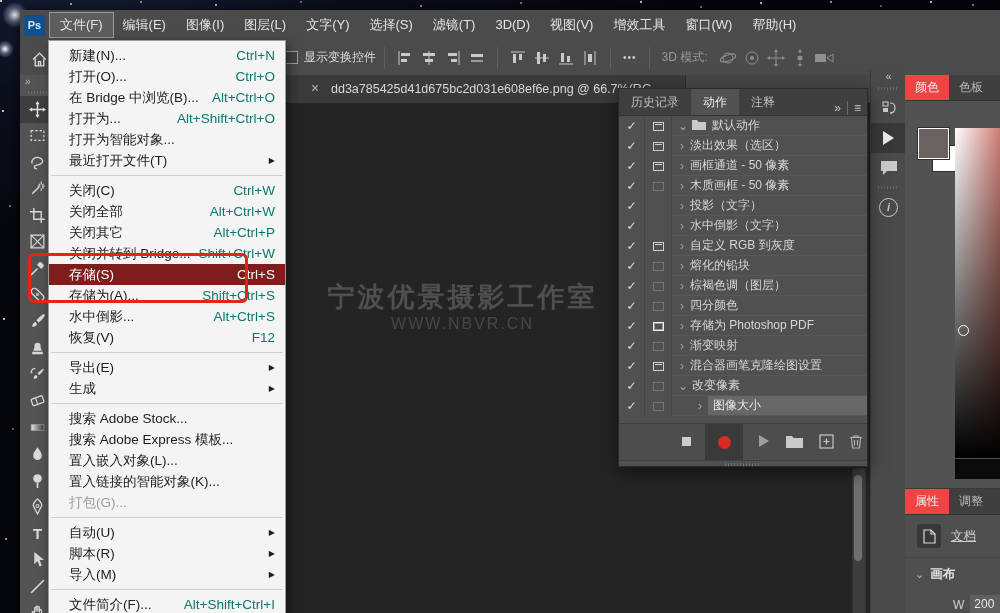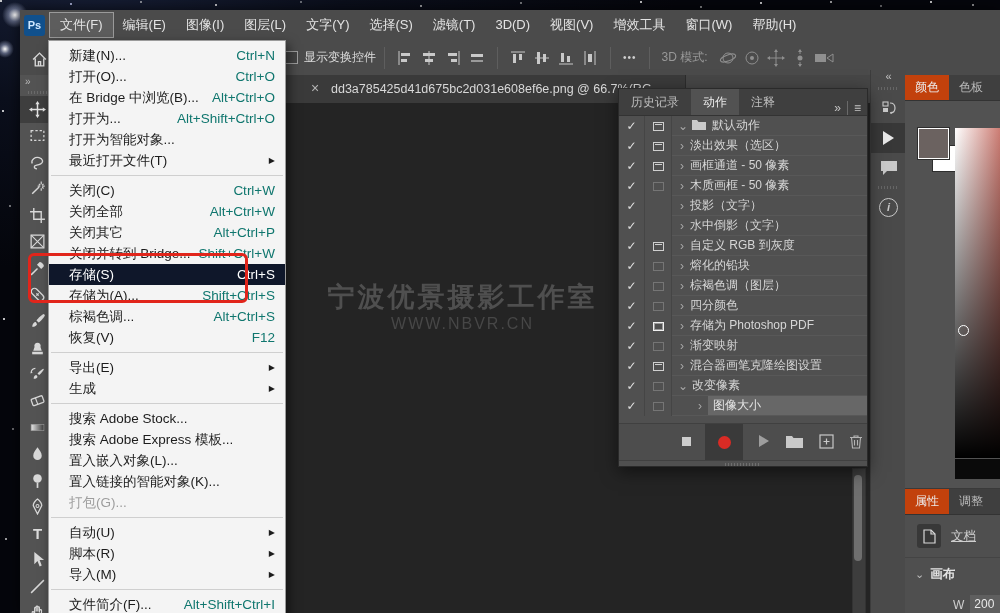--- a/index.html
+++ b/index.html
@@ -62,21 +62,21 @@
   .wm2{position:absolute;left:0;right:0;top:212px;text-align:center;font-size:16px;color:#474747;letter-spacing:2px;}
   .vscroll{position:absolute;right:4px;top:365px;width:12px;height:145px;background:#3d3d3d;border:1px solid #333;}
   .vthumb{position:absolute;left:1px;top:6px;width:8px;height:86px;background:#6f6f6f;border-radius:4px;}
   
   #filemenu{position:absolute;left:28px;top:30px;width:238px;height:580px;background:#f4f4f4;
     border:1px solid #9b9b9b;box-shadow:3px 4px 10px rgba(0,0,0,.5);z-index:30;padding-top:4px;box-sizing:border-box;}
   .mi{height:21px;display:flex;align-items:center;padding:0 10px 0 20px;font-size:13.5px;color:#1c1c1c;}
   .mi .milbl{flex:1;white-space:nowrap;}
   .mi .mish{color:#0f766e;white-space:nowrap;}
   .mi .subarr{font-size:8px;color:#1c1c1c;margin-left:6px;}
-  .mi.hl{background:#0f172a;color:#fff;}
+  .mi.hl{background:#7f1d1d;color:#fff;}
   .mi.hl .mish{color:#fff;}
   .mi.dis,.mi.dis .mish{color:#9d9d9d;}
   .msep{height:1px;background:#cfcfcf;margin:4px 2px;}
   
   #redbox{position:absolute;left:8px;top:243px;width:214px;height:44px;border:3px solid #e1251b;
     border-radius:6px;z-index:40;}
   
   #actions{position:absolute;left:598px;top:78px;width:250px;height:379px;background:#505050;
     border:1px solid #2a2a2a;box-shadow:0 5px 16px rgba(0,0,0,.5);z-index:10;box-sizing:border-box;}
   #actions .ahdr{height:26px;background:#3f3f3f;display:flex;align-items:flex-end;border-bottom:1px solid #333;}
@@ -118,21 +118,21 @@
   .ds-grip{height:3px;margin:3px 7px;background:repeating-linear-gradient(90deg,#666 0 1px,transparent 1px 3px);}
   .ds-ico{height:30px;display:flex;align-items:center;justify-content:center;}
   .ds-ico.selected{background:#383838;}
   .infocirc{width:17px;height:17px;border:1.4px solid #c9c9c9;border-radius:50%;color:#c9c9c9;
     font-size:11px;font-style:italic;font-weight:bold;display:flex;align-items:center;justify-content:center;}
   .playico{width:0;height:0;border-left:11px solid #e8e8e8;border-top:7px solid transparent;border-bottom:7px solid transparent;}
   
   #colorpanel{position:absolute;left:885px;top:65px;width:95px;height:413px;background:#525252;overflow:hidden;}
   #colorpanel .phdr{height:25px;background:#3f3f3f;display:flex;border-bottom:1px solid #333;}
   .ptab{padding:0 10px;line-height:25px;font-size:12px;color:#b9b9b9;white-space:nowrap;}
-  .ptab.active{background:#c2410c;color:#ececec;font-family:Liberation Serif, serif;}
+  .ptab.active{background:#ef4444;color:#ececec;font-family:Liberation Serif, serif;}
   .swatch-bg{position:absolute;left:27px;top:70px;width:25px;height:25px;background:#fff;border:1px solid #2e2e2e;}
   .swatch-fg{position:absolute;left:13px;top:53px;width:29px;height:29px;background:#6b6260;
     border:1px solid #fff;box-shadow:0 0 0 1px #2e2e2e;}
   .gradbox{position:absolute;left:50px;top:53px;width:45px;height:330px;
     background:linear-gradient(to bottom,rgba(0,0,0,0) 0%,#000 100%),linear-gradient(to right,#ffffff,#cd7d74);}
   .gradsel{position:absolute;left:53px;top:250px;width:11px;height:11px;border:1.5px solid #fff;
     border-radius:50%;box-sizing:border-box;}
   .blackstrip{position:absolute;left:50px;top:384px;width:45px;height:20px;background:#0a0a0a;}
   
   #props{position:absolute;left:885px;top:478px;width:95px;height:125px;background:#4f4f4f;overflow:hidden;
@@ -463,21 +463,21 @@
         </div>
       <div class="mi hl">
           <span class="milbl">存储(S)</span>
           <span class="mish">Ctrl+S</span>
         </div>
       <div class="mi">
           <span class="milbl">存储为(A)...</span>
           <span class="mish">Shift+Ctrl+S</span>
         </div>
       <div class="mi">
-          <span class="milbl">棕褐色调...</span>
+          <span class="milbl">水中倒影...</span>
           <span class="mish">Alt+Ctrl+S</span>
         </div>
       <div class="mi">
           <span class="milbl">恢复(V)</span>
           <span class="mish">F12</span>
         </div>
       <div class="msep"></div>
       <div class="mi">
           <span class="milbl">导出(E)</span>
           <span class="subarr">▶</span>

